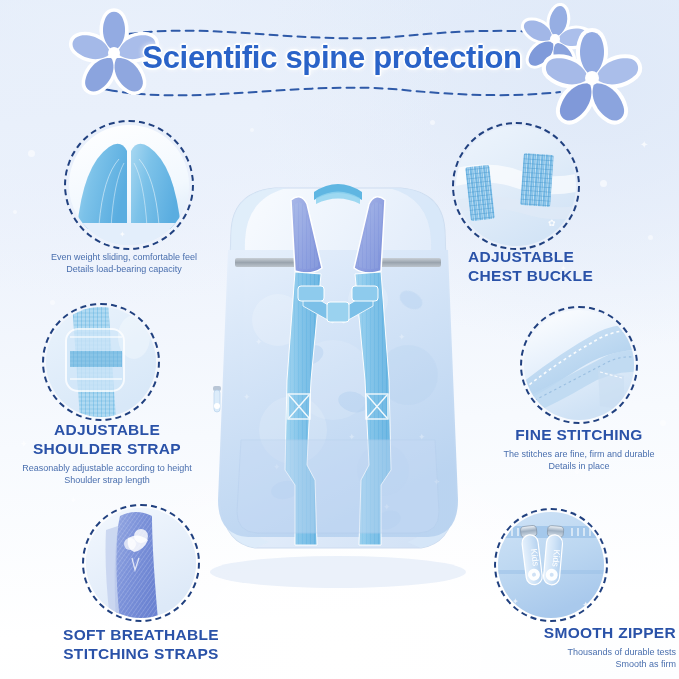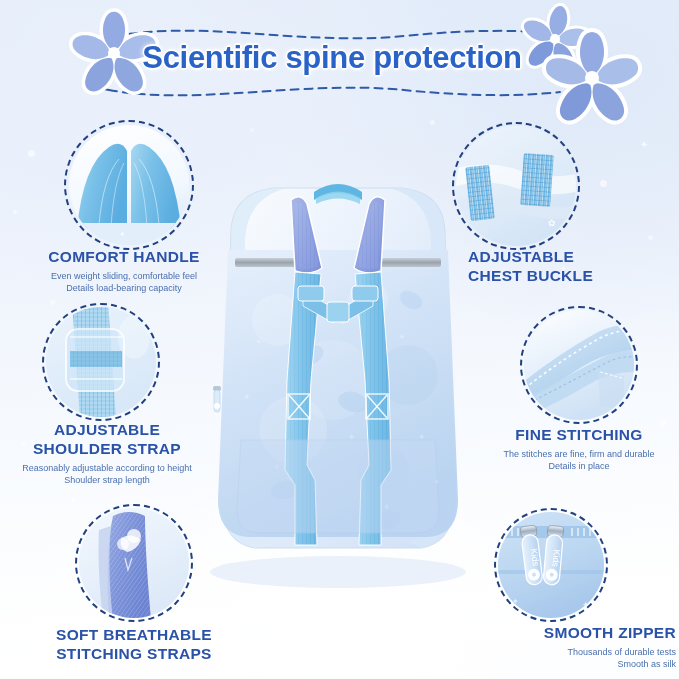--- a/index.html
+++ b/index.html
@@ -296,21 +296,20 @@
           <path d="M42,102 Q45,56 55,38" stroke="#ffffff" stroke-width="1" opacity="0.45" fill="none"></path>
           <path d="M90,100 Q86,52 70,34" stroke="#ffffff" stroke-width="1" opacity="0.5" fill="none"></path>
           <path d="M78,102 Q75,56 65,38" stroke="#ffffff" stroke-width="1" opacity="0.45" fill="none"></path>
           <rect x="0" y="98" width="120" height="22" fill="#e3eefb"></rect>
           <text x="50" y="112" font-size="8" fill="#ffffff" opacity="0.8">✦</text>
         </svg>
       </div>
       <div class="dash-ring" style="width:130px;height:130px;"></div>
     </div>
     <div class="label ta-c" style="left:-65px;top:128px;">
-      <div class="title">COMFORT HANDLE</div>
       <div class="sub">
         <div>Even weight sliding, comfortable feel</div>
         <div>Details load-bearing capacity</div>
       </div>
     </div>
   </div>
 
   <div class="callout" style="left:452px;top:122px;">
     <div class="circle-wrap" style="width:128px;height:128px;">
       <div class="photo-circle" style="left:4px;top:4px;width:120px;height:120px;">
@@ -408,21 +407,21 @@
     </div>
     <div class="label ta-c" style="left:-66px;top:120px;">
       <div class="title">FINE STITCHING</div>
       <div class="sub">
         <div>The stitches are fine, firm and durable</div>
         <div>Details in place</div>
       </div>
     </div>
   </div>
 
-  <div class="callout" style="left:75px;top:504px;">
+  <div class="callout" style="left:82px;top:504px;">
     <div class="circle-wrap" style="width:118px;height:118px;">
       <div class="photo-circle" style="left:4px;top:4px;width:110px;height:110px;">
         <svg width="110" height="110" viewBox="0 0 110 110">
           <defs>
             <linearGradient id="bs-bg" x1="0" y1="0" x2="0.5" y2="1">
               <stop offset="0%" stop-color="#f3f8fe"></stop>
               <stop offset="100%" stop-color="#dde9f8"></stop>
             </linearGradient>
             <linearGradient id="bs-p" x1="0" y1="0" x2="1" y2="0.6">
               <stop offset="0%" stop-color="#9aadE4"></stop>
@@ -500,18 +499,18 @@
           <text x="84" y="96" font-size="9" fill="#ffffff" opacity="0.8">✦</text>
           <text x="14" y="92" font-size="8" fill="#ffffff" opacity="0.7">✦</text>
         </svg>
       </div>
       <div class="dash-ring" style="width:114px;height:114px;"></div>
     </div>
     <div class="label ta-c" style="left:-68px;top:116px;text-align:right;">
       <div class="title">SMOOTH ZIPPER</div>
       <div class="sub">
         <div>Thousands of durable tests</div>
-        <div>Smooth as silk</div>
+        <div>Smooth as firm</div>
       </div>
     </div>
   </div>
 
 </div>
 
 </body></html>

